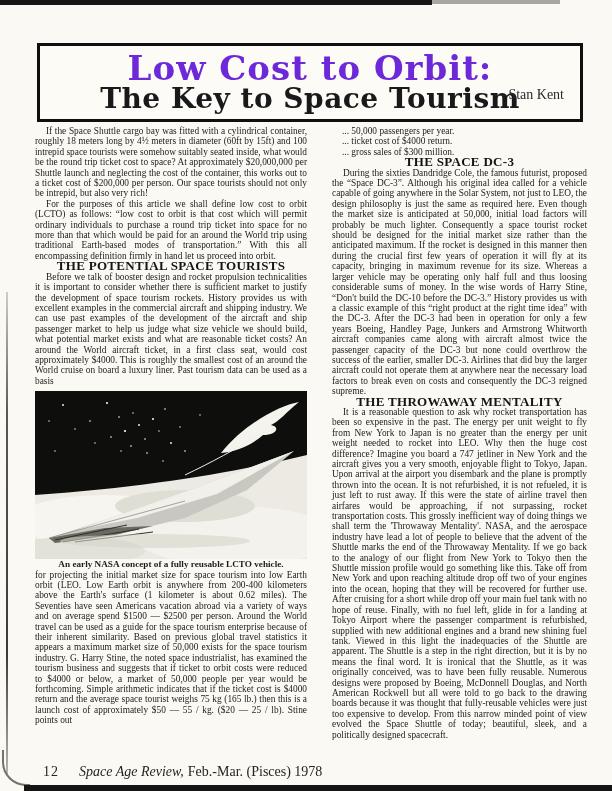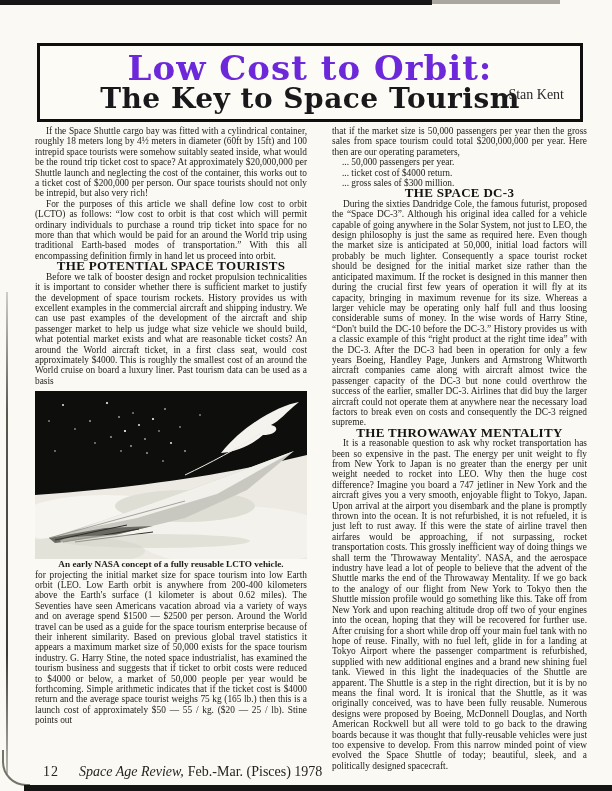--- a/index.html
+++ b/index.html
@@ -128,21 +128,20 @@
       </g>
       <line x1="14" y1="147" x2="150" y2="110" stroke="#8f8e86" stroke-width="0.8"></line>
 
       <ellipse cx="120" cy="150" rx="95" ry="7" fill="#d6d5cc" opacity="0.6"></ellipse>
     </svg>
   </figure>
 <p class="blk-caption">An early NASA concept of a fully reusable LCTO vehicle.</p>
         <p class="blk-pc">for projecting the initial market size for space tourism into low Earth orbit (LEO. Low Earth orbit is anywhere from 200-400 kilometers above the Earth's surface (1 kilometer is about 0.62 miles). The Seventies have seen Americans vacation abroad via a variety of ways and on average spend $1500 — $2500 per person. Around the World travel can be used as a guide for the space tourism enterprise because of their inherent similarity. Based on previous global travel statistics it appears a maximum market size of 50,000 exists for the space tourism industry. G. Harry Stine, the noted space industrialist, has examined the tourism business and suggests that if ticket to orbit costs were reduced to $4000 or below, a market of 50,000 people per year would be forthcoming. Simple arithmetic indicates that if the ticket cost is $4000 return and the average space tourist weighs 75 kg (165 lb.) then this is a launch cost of approximately $50 — 55 / kg. ($20 — 25 / lb). Stine points out</p>
       </div>
     <div class="col">
-        <p class="blk-pc">that if the market size is 50,000 passengers per year then the gross sales from space tourism could total $200,000,000 per year. Here then are our operating parameters,</p>
         <p class="blk-li">... 50,000 passengers per year.</p>
         <p class="blk-li">... ticket cost of $4000 return.</p>
         <p class="blk-li">... gross sales of $300 million.</p>
         <p class="blk-h">THE SPACE DC-3</p>
         <p class="blk-p">During the sixties Dandridge Cole, the famous futurist, proposed the “Space DC-3”. Although his original idea called for a vehicle capable of going anywhere in the Solar System, not just to LEO, the design philosophy is just the same as required here. Even though the market size is anticipated at 50,000, initial load factors will probably be much lighter. Consequently a space tourist rocket should be designed for the initial market size rather than the anticipated maximum. If the rocket is designed in this manner then during the crucial first few years of operation it will fly at its capacity, bringing in maximum revenue for its size. Whereas a larger vehicle may be operating only half full and thus loosing considerable sums of money. In the wise words of Harry Stine, “Don't build the DC-10 before the DC-3.” History provides us with a classic example of this “right product at the right time idea” with the DC-3. After the DC-3 had been in operation for only a few years Boeing, Handley Page, Junkers and Armstrong Whitworth aircraft companies came along with aircraft almost twice the passenger capacity of the DC-3 but none could overthrow the success of the earlier, smaller DC-3. Airlines that did buy the larger aircraft could not operate them at anywhere near the necessary load factors to break even on costs and consequently the DC-3 reigned supreme.</p>
         <p class="blk-h">THE THROWAWAY MENTALITY</p>
         <p class="blk-p">It is a reasonable question to ask why rocket transportation has been so expensive in the past. The energy per unit weight to fly from New York to Japan is no greater than the energy per unit weight needed to rocket into LEO. Why then the huge cost difference? Imagine you board a 747 jetliner in New York and the aircraft gives you a very smooth, enjoyable flight to Tokyo, Japan. Upon arrival at the airport you disembark and the plane is promptly thrown into the ocean. It is not refurbished, it is not refueled, it is just left to rust away. If this were the state of airline travel then airfares would be approaching, if not surpassing, rocket transportation costs. This grossly inefficient way of doing things we shall term the 'Throwaway Mentality'. NASA, and the aerospace industry have lead a lot of people to believe that the advent of the Shuttle marks the end of the Throwaway Mentality. If we go back to the analogy of our flight from New York to Tokyo then the Shuttle mission profile would go something like this. Take off from New York and upon reaching altitude drop off two of your engines into the ocean, hoping that they will be recovered for further use. After cruising for a short while drop off your main fuel tank with no hope of reuse. Finally, with no fuel left, glide in for a landing at Tokyo Airport where the passenger compartment is refurbished, supplied with new additional engines and a brand new shining fuel tank. Viewed in this light the inadequacies of the Shuttle are apparent. The Shuttle is a step in the right direction, but it is by no means the final word. It is ironical that the Shuttle, as it was originally conceived, was to have been fully reusable. Numerous designs were proposed by Boeing, McDonnell Douglas, and North American Rockwell but all were told to go back to the drawing boards because it was thought that fully-reusable vehicles were just too expensive to develop. From this narrow minded point of view evolved the Space Shuttle of today; beautiful, sleek, and a politically designed spacecraft.</p>
       </div>
   </div>
 

